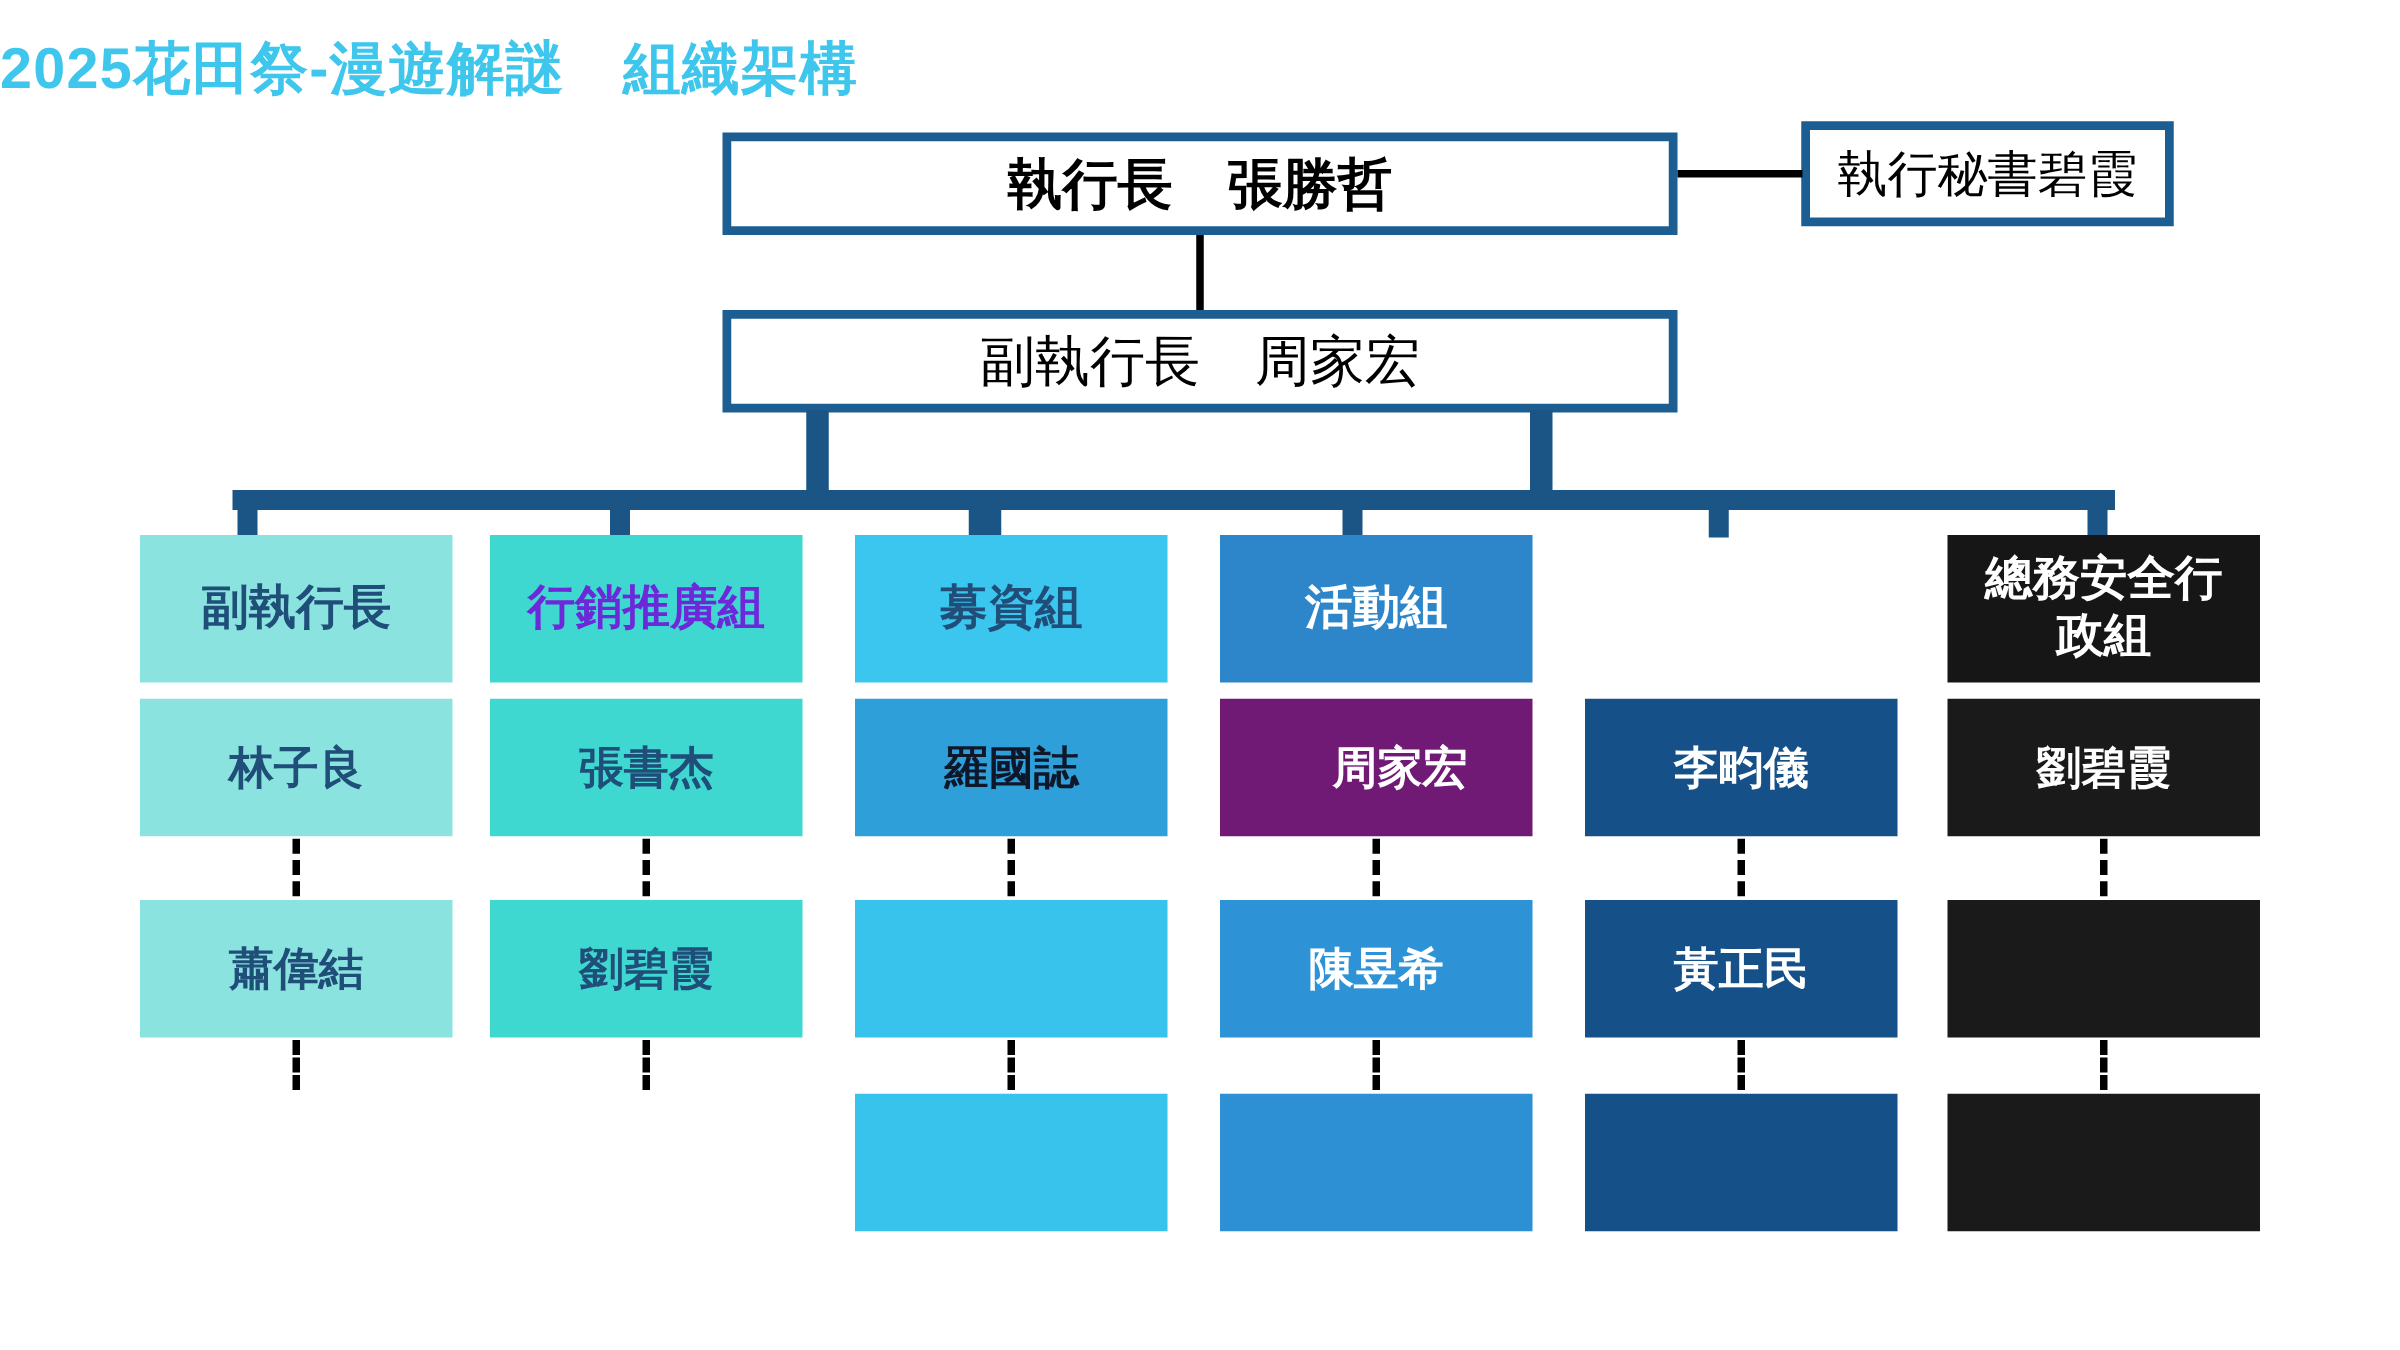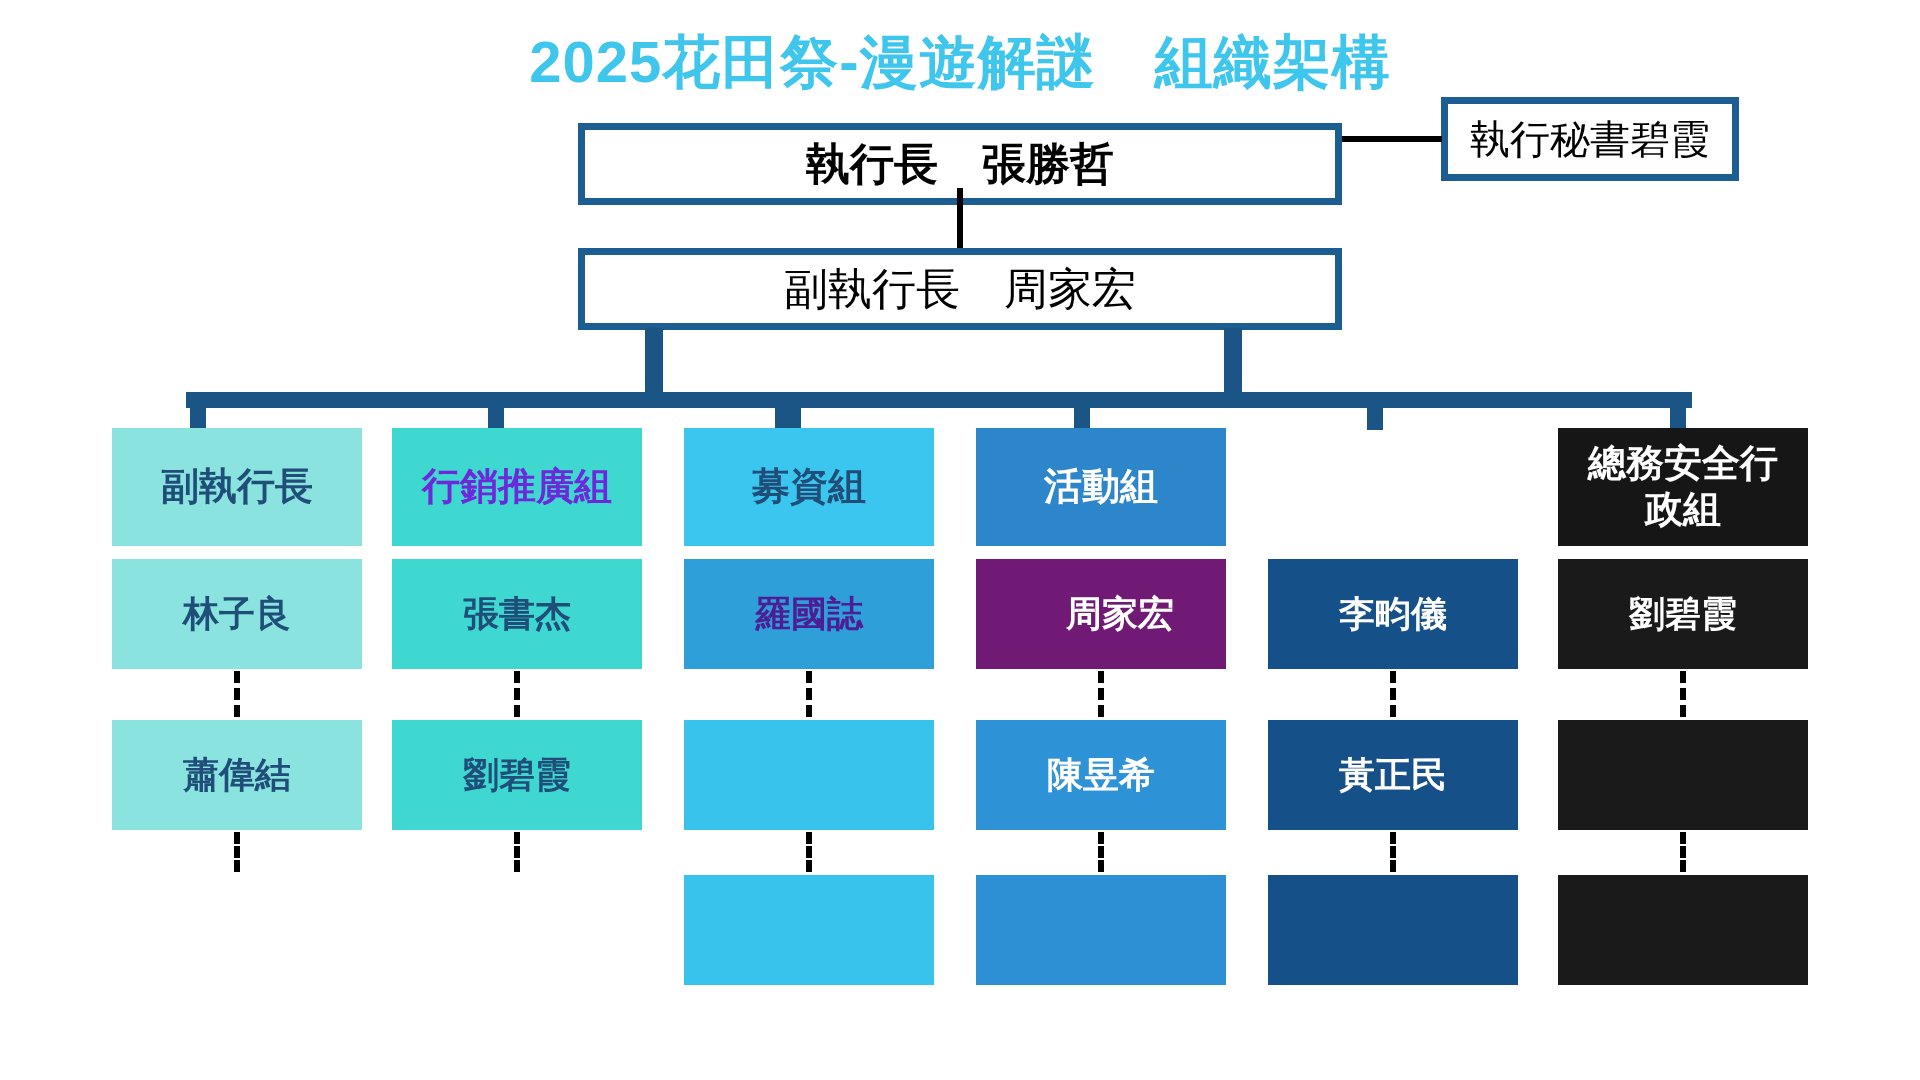--- a/index.html
+++ b/index.html
@@ -7,35 +7,35 @@
     position: relative;
     width: 1920px;
     height: 1080px;
     background: #ffffff;
     overflow: hidden;
     font-family: "Liberation Sans", sans-serif;
   }
   .abs { position: absolute; box-sizing: border-box; }
   .title {
     top: 24px; left: 0; width: 100%;
-    text-align: center;
-    font-size: 58px;
+    text-align: left;
+    font-size: 46px;
     font-weight: bold;
     letter-spacing: 1px;
   }
   .exec-box {
     background: #ffffff;
     border: 7px solid #1c5e92;
     display: flex;
     align-items: center;
     justify-content: center;
     color: #000000;
     white-space: nowrap;
   }
-  .ceo-box   { left: 578px;  top: 123px; width: 764px; height: 82px; font-size: 44px; font-weight: bold; }
+  .ceo-box   { left: 578px;  top: 106px; width: 764px; height: 82px; font-size: 44px; font-weight: bold; }
   .sec-box   { left: 1441px; top: 97px;  width: 298px; height: 84px; font-size: 40px; font-weight: normal; }
   .dep-box   { left: 578px;  top: 248px; width: 764px; height: 82px; font-size: 44px; font-weight: normal; }
 
   .black-line { background: #000000; }
   .line-ceo-sec { left: 1342px; top: 136px; width: 100px; height: 6px; }
   .line-ceo-dep { left: 957px;  top: 188px; width: 6px;  height: 60px; }
 
   .blue-conn { background: #1b5586; }
   .conn-dep-left  { left: 645px;  top: 328px; width: 18px;   height: 68px; }
   .conn-dep-right { left: 1224px; top: 328px; width: 18px;   height: 68px; }
@@ -119,21 +119,21 @@
   <div class="abs col col-2">
     <div class="hdr" style="background: rgb(62, 216, 209); color: #6d28d9;">行銷推廣組</div>
     <div class="cell cell-r1" style="background: rgb(62, 216, 209); color: rgb(31, 78, 121);">張書杰</div>
     <div class="dotted dot-1"></div>
     <div class="cell cell-r2" style="background: rgb(62, 216, 209); color: rgb(31, 78, 121);">劉碧霞</div>
     <div class="dotted dot-2"></div>
   </div>
 
   <div class="abs col col-3">
     <div class="hdr" style="background: rgb(58, 198, 239); color: rgb(31, 78, 121);">募資組</div>
-    <div class="cell cell-r1" style="background: rgb(46, 159, 216); color: #4c1d95;">羅國誌</div>
+    <div class="cell cell-r1" style="background: rgb(46, 159, 216); color: #0f172a;">羅國誌</div>
     <div class="dotted dot-1"></div>
     <div class="cell cell-r2" style="background: rgb(55, 195, 236); color: rgb(31, 78, 121);"></div>
     <div class="dotted dot-2"></div>
     <div class="cell cell-r3" style="background: rgb(55, 195, 236); color: rgb(31, 78, 121);"></div>
   </div>
 
   <div class="abs col col-4">
     <div class="hdr" style="background: rgb(44, 134, 201); color: rgb(255, 255, 255);">活動組</div>
     <div class="cell cell-r1" style="background: #701a75; color: rgb(255, 255, 255); padding-left: 38px;">周家宏</div>
     <div class="dotted dot-1"></div>

